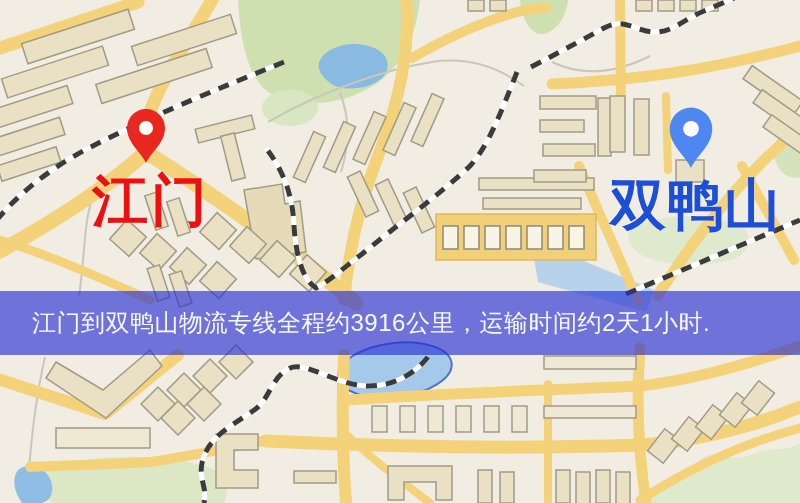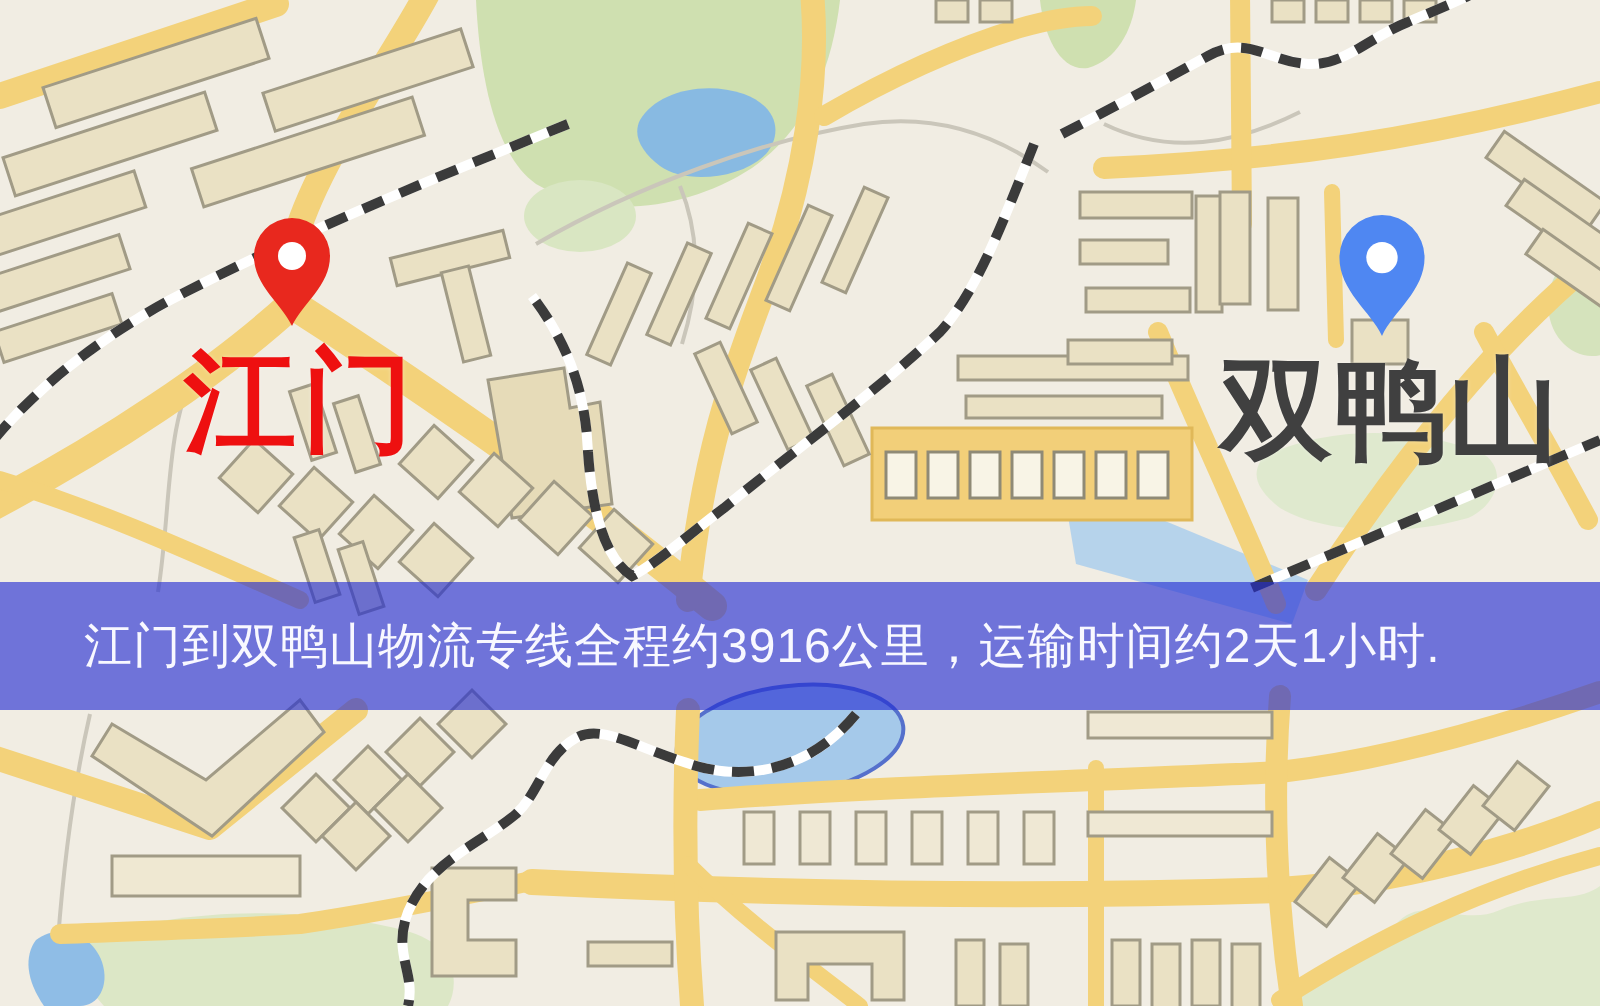--- a/index.html
+++ b/index.html
@@ -11,21 +11,21 @@
   #map-svg{position:absolute;left:0;top:0;width:800px;height:503px;display:block;}
   .city-label{
     position:absolute;font-size:56px;font-weight:700;line-height:1;
     letter-spacing:3px;white-space:nowrap;z-index:3;
     text-shadow:0 0 2px rgba(255,255,255,.35);
   }
   #origin-label{left:92px;top:173px;}
   #dest-label{left:610px;top:177px;letter-spacing:1px;}
   #route-banner{
     position:absolute;left:0;top:291px;width:800px;height:64px;z-index:2;
-    display:flex;align-items:center;box-sizing:border-box;padding-left:42px;
+    display:flex;align-items:center;box-sizing:border-box;padding-left:32px;
   }
   #route-banner span{font-size:24px;letter-spacing:0.5px;white-space:nowrap;}
 </style>
 </head>
 <body>
 
 <div id="stage">
 
   <svg id="map-svg" viewBox="0 0 800 503" xmlns="http://www.w3.org/2000/svg">
 
@@ -213,19 +213,19 @@
       <path d="M0,0 C-5,-11 -19,-20 -19,-35 A19,19 0 1,1 19,-35 C19,-20 5,-11 0,0 Z" fill="#e8281e"></path>
       <circle cx="0" cy="-35" r="7" fill="#ffffff"></circle>
     </g>
     <g transform="translate(691,168) scale(1.12)">
       <path d="M0,0 C-5,-11 -19,-20 -19,-35 A19,19 0 1,1 19,-35 C19,-20 5,-11 0,0 Z" fill="#4f87f2"></path>
       <circle cx="0" cy="-35" r="7" fill="#ffffff"></circle>
     </g>
   </svg>
 
   <div class="city-label" id="origin-label" style="color: rgb(238, 16, 16);">江门</div>
-  <div class="city-label" id="dest-label" style="color: #404040;">双鸭山</div>
+  <div class="city-label" id="dest-label" style="color: #1d4ed8;">双鸭山</div>
 
   <div id="route-banner" style="background-color: rgba(35, 45, 210, 0.63);">
     <span style="color: rgb(248, 248, 255);">江门到双鸭山物流专线全程约3916公里，运输时间约2天1小时.</span>
   </div>
 
 </div>
 
 </body></html>

